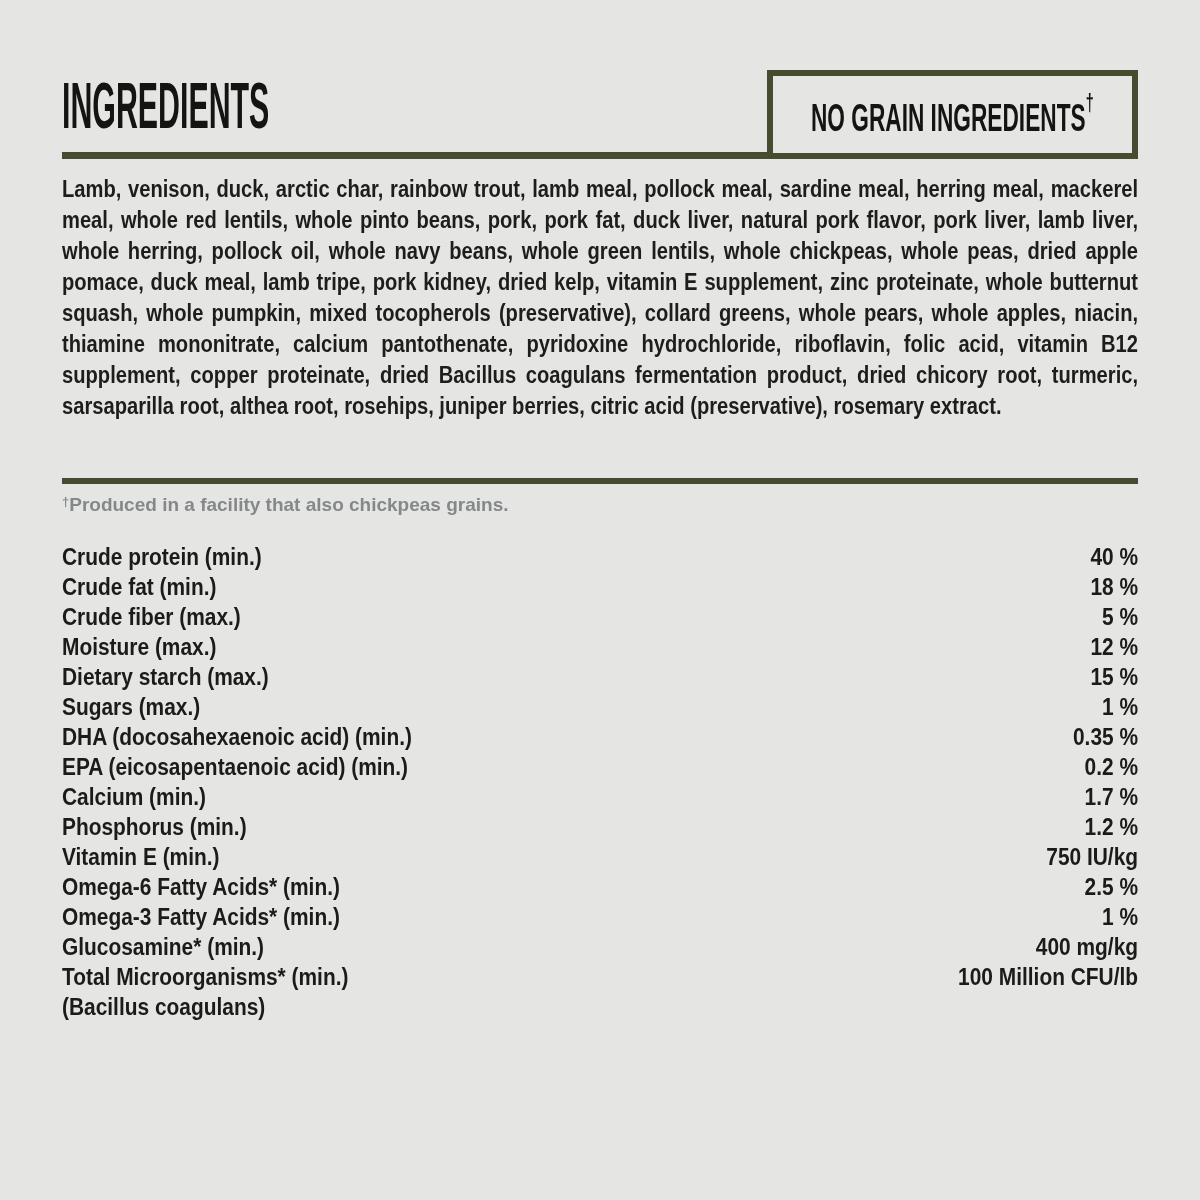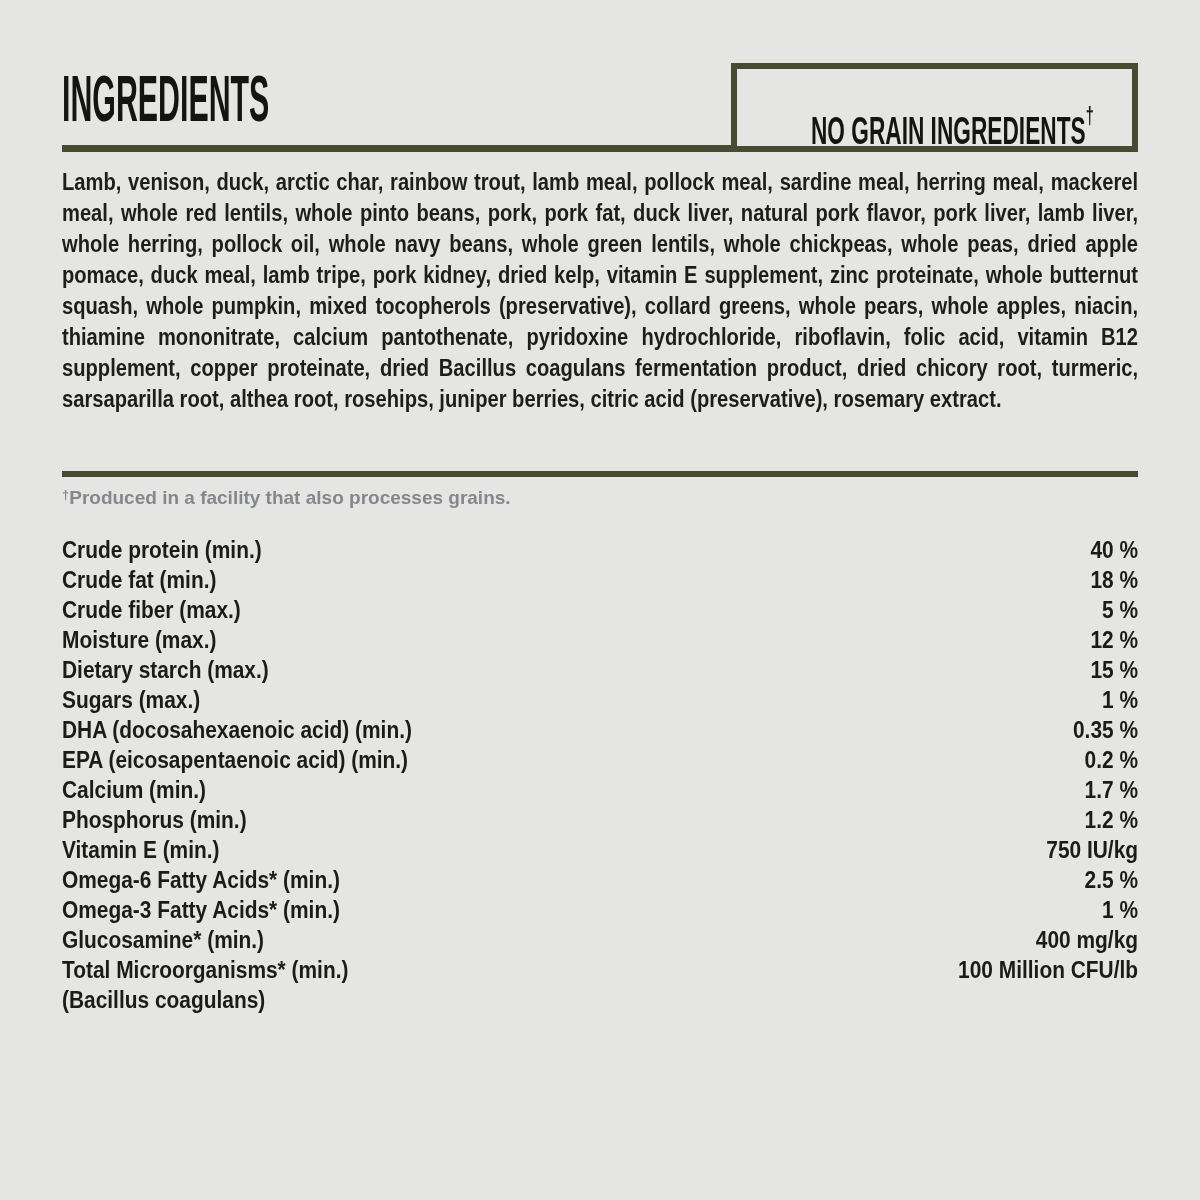--- a/index.html
+++ b/index.html
@@ -17,20 +17,21 @@
     padding: 0 62px;
     overflow: hidden;
     color: #1b1b19;
   }
 
   
   .ing-header {
     position: relative;
     height: 145px;
     border-bottom: 7px solid #474c30;
+    margin-top: 7px;
   }
   .big-heading {
     margin: 0;
     position: absolute;
     left: 0;
     bottom: 14px;
     font-size: 37px;
     font-weight: bold;
     line-height: 37px;
     letter-spacing: 0px;
@@ -40,24 +41,23 @@
     white-space: nowrap;
   }
   .no-grain-box {
     position: absolute;
     right: 0;
     bottom: -7px;
     width: 359px;
     height: 77px;
     border: 6px solid #474c30;
     display: flex;
-    align-items: flex-end;
+    align-items: center;
     justify-content: center;
     background: #e5e6e4;
-    padding-left: 36px;
   }
   .no-grain-text {
     display: inline-block;
     font-size: 27px;
     font-weight: bold;
     color: #141412;
     white-space: nowrap;
     transform: scale(0.84, 1.45);
     transform-origin: center center;
   }
@@ -128,21 +128,21 @@
   <div class="ing-header">
     <h1 class="big-heading">INGREDIENTS</h1>
     <div class="no-grain-box">
       <span class="no-grain-text"><span>NO GRAIN INGREDIENTS</span><sup>†</sup></span>
     </div>
   </div>
 
   <p class="ingredients-body">Lamb, venison, duck, arctic char, rainbow trout, lamb meal, pollock meal, sardine meal, herring meal, mackerel meal, whole red lentils, whole pinto beans, pork, pork fat, duck liver, natural pork flavor, pork liver, lamb liver, whole herring, pollock oil, whole navy beans, whole green lentils, whole chickpeas, whole peas, dried apple pomace, duck meal, lamb tripe, pork kidney, dried kelp, vitamin E supplement, zinc proteinate, whole butternut squash, whole pumpkin, mixed tocopherols (preservative), collard greens, whole pears, whole apples, niacin, thiamine mononitrate, calcium pantothenate, pyridoxine hydrochloride, riboflavin, folic acid, vitamin B12 supplement, copper proteinate, dried Bacillus coagulans fermentation product, dried chicory root, turmeric, sarsaparilla root, althea root, rosehips, juniper berries, citric acid (preservative), rosemary extract.</p>
 
   <hr class="rule rule-2">
-  <p class="footnote"><sup>†</sup><span>Produced in a facility that also processes grains.</span></p>
+  <p class="footnote"><sup>†</sup><span>Produced in a facility that also chickpeas grains.</span></p>
 
 
   <div class="ga-table" id="ga-rows">
       <div class="ga-row">
         <span class="ga-label">Crude protein (min.)</span>
         <span class="ga-value">40 %</span>
       </div>
       <div class="ga-row">
         <span class="ga-label">Crude fat (min.)</span>
         <span class="ga-value">18 %</span>

